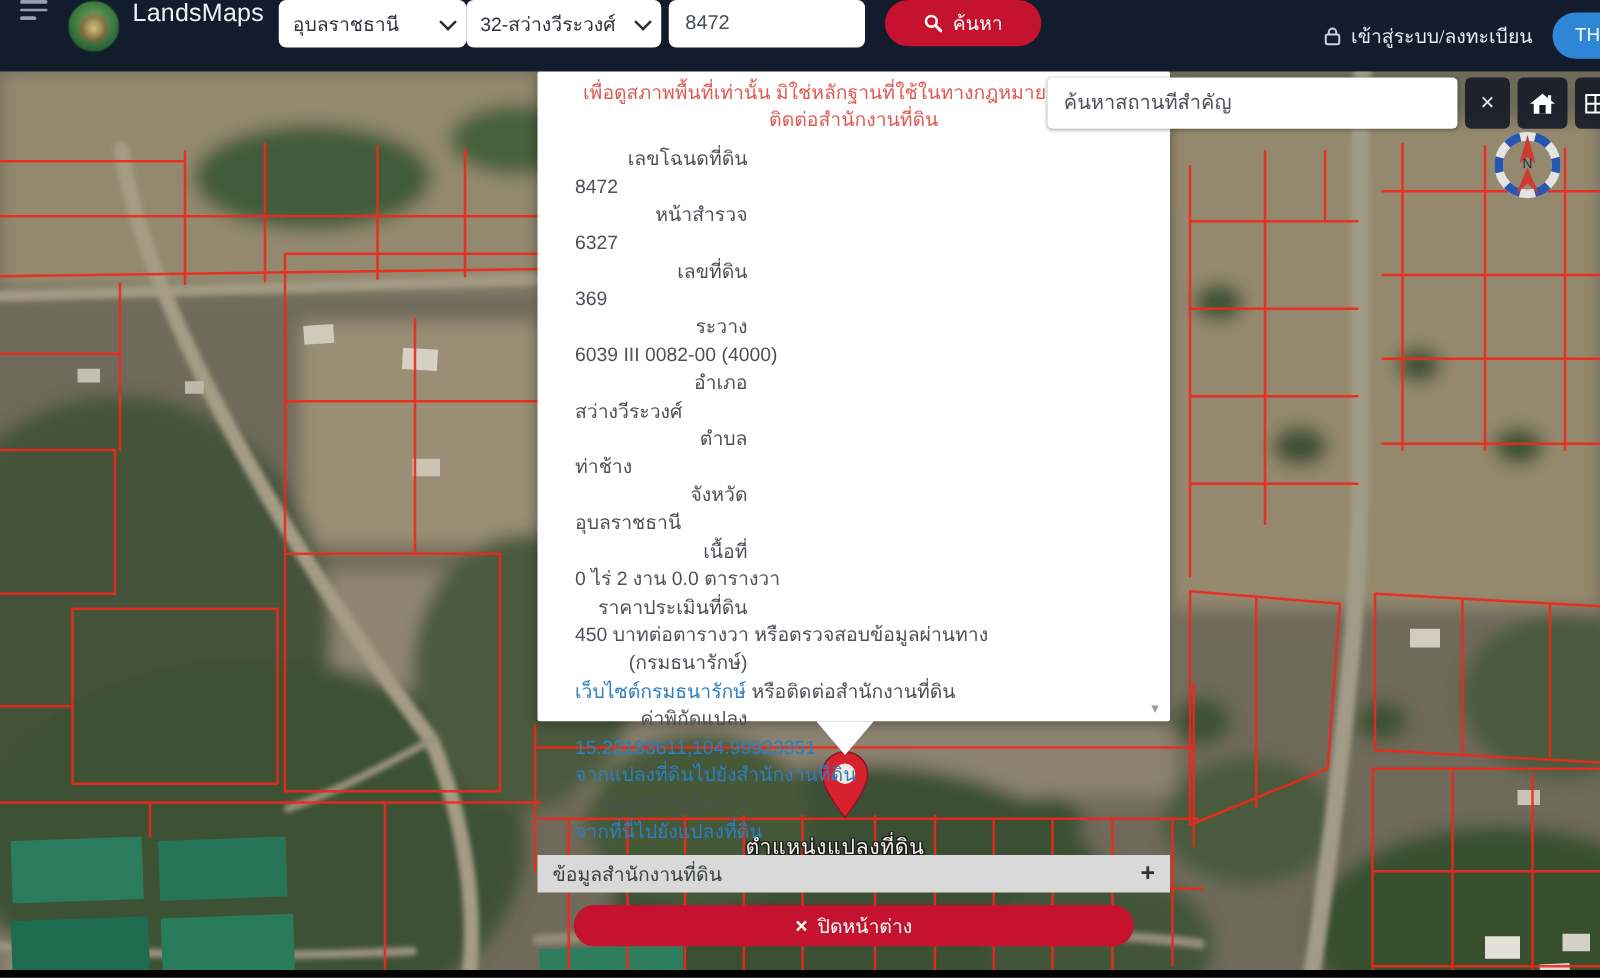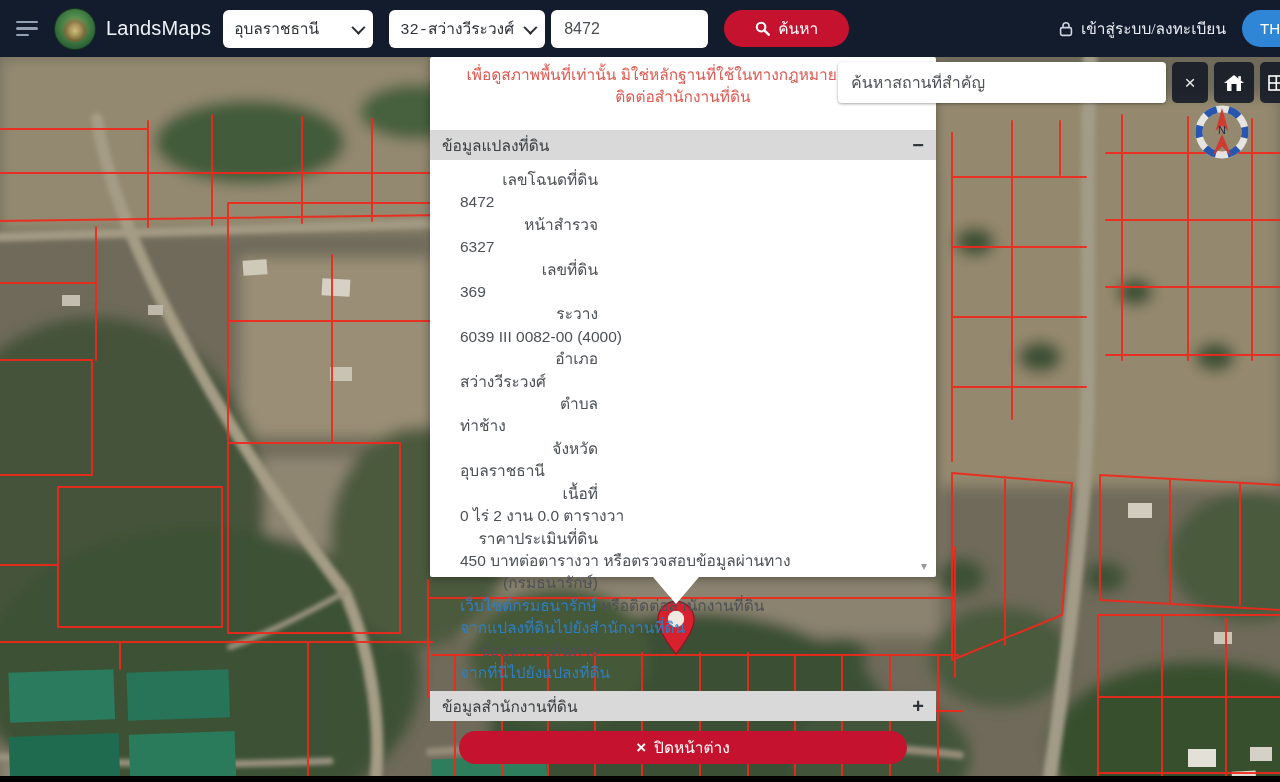--- a/index.html
+++ b/index.html
@@ -2,34 +2,34 @@
 <html><head>
 <meta charset="utf-8">
 <style>
   html,body{margin:0;padding:0;}
   body{
     width:1280px;height:782px;overflow:hidden;position:relative;
     background:#000;font-family:"Liberation Sans","DejaVu Sans",sans-serif;
   }
   
   .navbar{position:absolute;top:0;left:0;width:1280px;height:57px;background:#131c2d;
-    display:flex;align-items:center;padding-left:16px;box-sizing:border-box;z-index:20;}
+    display:flex;padding-left:16px;box-sizing:border-box;z-index:20;}
   .burger{width:24px;display:flex;flex-direction:column;gap:4px;cursor:pointer;}
   .burger div{height:2.5px;background:#93a0b4;border-radius:2px;}
   .burger div:nth-child(1){width:22px}.burger div:nth-child(2){width:22px}.burger div:nth-child(3){width:13px}
   .logo{width:40px;height:40px;border-radius:50%;margin-left:14px;flex:none;
     background:radial-gradient(circle at 50% 42%,#86b171 0%,#4f8a4a 35%,#2c6136 72%,#1d4b28 100%);
     border:1px solid #153a1f;position:relative;overflow:hidden;}
   .logo::after{content:"";position:absolute;inset:7px;border-radius:50%;
     background:radial-gradient(circle at 50% 58%,rgba(233,196,126,.8),rgba(176,74,44,.45) 48%,rgba(0,0,0,0) 72%);}
   .brand{color:#eef1f6;font-size:20px;margin-left:10px;letter-spacing:.2px;white-space:nowrap;}
   .nav-select{height:38px;background:#fff;border-radius:6px;display:flex;align-items:center;
     justify-content:space-between;padding:0 11px;color:#2f3338;font-size:15.5px;box-sizing:border-box;cursor:pointer;}
   .sel-province{width:150px;margin-left:12px;}
-  .sel-district{width:156px;margin-left:16px;font-family:Liberation Mono, monospace;}
+  .sel-district{width:156px;margin-left:0;}
   .chev{width:8px;height:8px;border-right:2.2px solid #2b2f33;border-bottom:2.2px solid #2b2f33;
     transform:rotate(45deg) translateY(-2px);margin-left:8px;flex:none;}
   .nav-input{width:157px;height:38px;margin-left:6px;border:none;border-radius:6px;padding:0 13px;
     font-size:16px;color:#4a4f55;box-sizing:border-box;outline:none;}
   .search-btn{margin-left:16px;width:125px;height:37px;border-radius:19px;background:#c5132f;border:none;
     color:#fff;font-size:15.5px;display:flex;align-items:center;justify-content:center;gap:8px;cursor:pointer;flex:none;}
   .nav-right{margin-left:auto;display:flex;align-items:center;gap:16px;}
   .login{color:#e8ebf1;font-size:15.5px;display:flex;gap:8px;align-items:center;cursor:pointer;white-space:nowrap;font-family:Liberation Serif, serif;}
   .lang{width:56px;height:37px;border-radius:19px;background:#2f86d6;color:#fff;font-size:15px;
     display:flex;align-items:center;justify-content:center;margin-right:-18px;cursor:pointer;flex:none;}
@@ -228,24 +228,20 @@
     <polygon points="29,31 38.5,53 29,43.5 19.5,53" fill="#cf3b33"></polygon>
     <text x="29" y="31" text-anchor="middle" font-size="11" fill="#1d2b4a">N</text>
   </svg>
 
   <div class="popup">
     <div class="warning">
       <div>เพื่อดูสภาพพื้นที่เท่านั้น มิใช่หลักฐานที่ใช้ในทางกฎหมาย หากมีข้อ</div>
       <div>ติดต่อสำนักงานที่ดิน</div>
     </div>
 
-    <div class="sec-header">
-      <span>ข้อมูลแปลงที่ดิน</span>
-      <span class="toggle">−</span>
-    </div>
 
     <div class="rows">
         <div class="row">
           <div class="lbl">เลขโฉนดที่ดิน</div>
           <div class="val"><span>8472</span></div>
         </div>
         <div class="row">
           <div class="lbl">หน้าสำรวจ</div>
           <div class="val"><span>6327</span></div>
         </div>
@@ -273,20 +269,24 @@
           <div class="lbl">เนื้อที่</div>
           <div class="val"><span>0 ไร่ 2 งาน 0.0 ตารางวา</span></div>
         </div>
         <div class="row">
           <div class="lbl">ราคาประเมินที่ดิน</div>
           <div class="val"><span>450 บาทต่อตารางวา หรือตรวจสอบข้อมูลผ่านทาง</span></div>
         </div>
         <div class="row">
           <div class="lbl">(กรมธนารักษ์)</div>
           <div class="val"><span class="lnk">เว็บไซต์กรมธนารักษ์</span><span> หรือติดต่อสำนักงานที่ดิน</span></div>
+        </div>
+        <div class="row">
+          <div class="lbl">ค่าพิกัดแปลง</div>
+          <div class="val"><span class="lnk">15.22183611,104.99923351</span></div>
         </div>
         <div class="row">
           <div class="lbl"></div>
           <div class="val"><span class="lnk">จากแปลงที่ดินไปยังสำนักงานที่ดิน</span></div>
         </div>
         <div class="row">
           <div class="lbl">ข้อมูลการเดินทาง</div>
           <div class="val"><span class="lnk">จากที่นี่ไปยังแปลงที่ดิน</span></div>
         </div>
       </div>
@@ -304,13 +304,14 @@
     <div class="scroll-hint">▾</div>
   </div>
   <div class="tail"></div>
 
   <div class="pin">
     <svg width="44" height="58" viewBox="0 0 36 48">
       <path d="M18 2 C9.7 2 3 8.7 3 17 c0 10.5 15 28.5 15 28.5 s15 -18 15 -28.5 C33 8.7 26.3 2 18 2 z" fill="#d7212e" stroke="#8f1520" stroke-width="1"></path>
       <circle cx="18" cy="16.5" r="6.8" fill="#efeae2"></circle>
     </svg>
   </div>
+  <div class="pin-label">ตำแหน่งแปลงที่ดิน</div>
 </div>
 
 </body></html>

